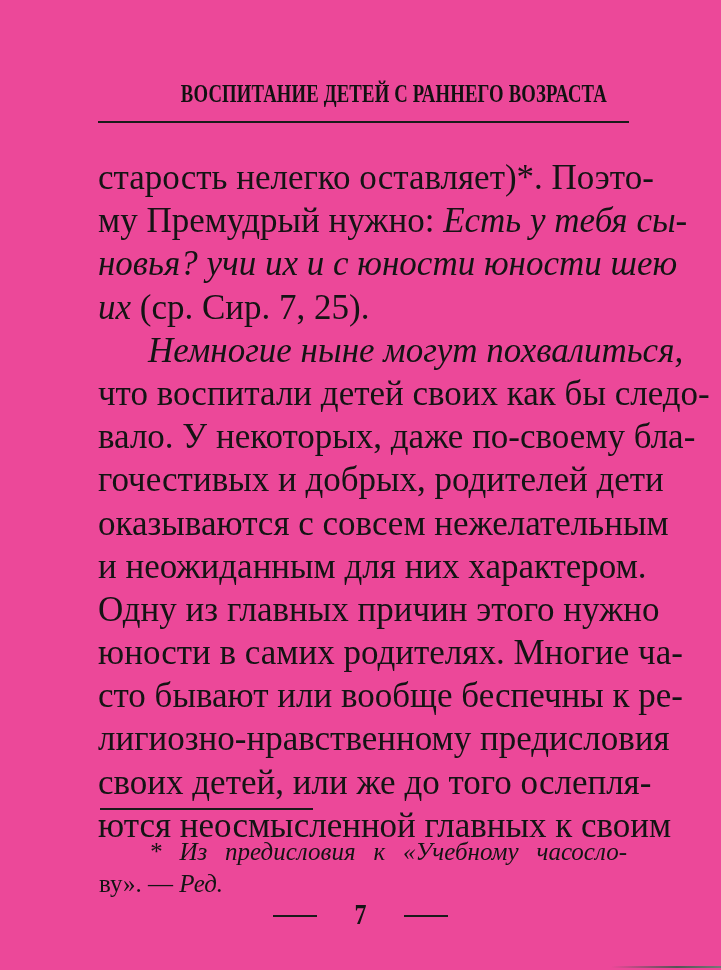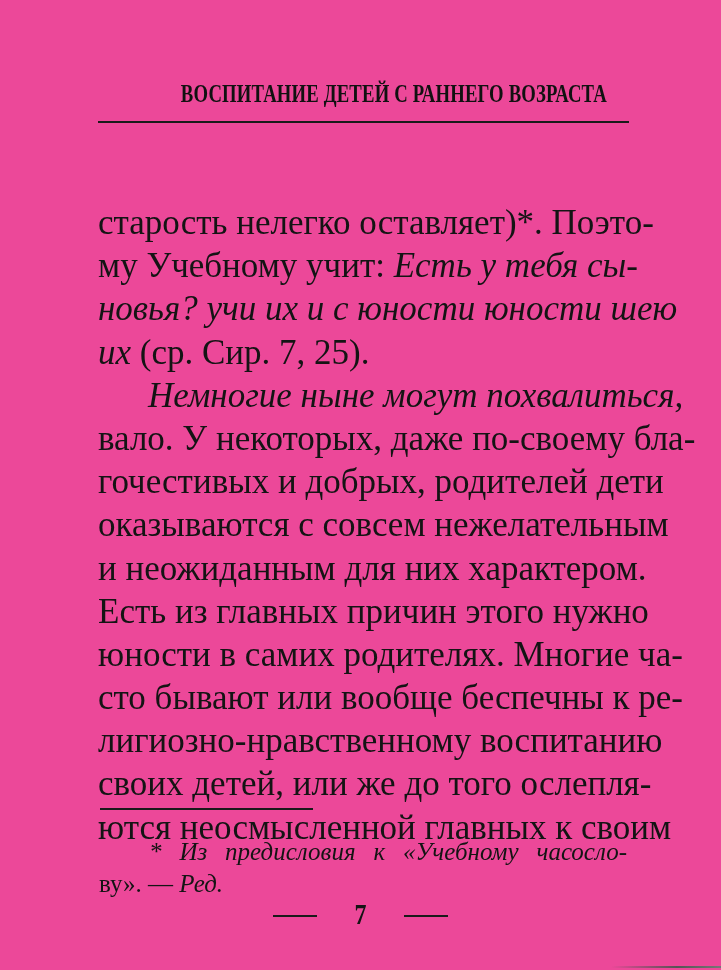--- a/index.html
+++ b/index.html
@@ -51,21 +51,20 @@
       background: #1a1a1a;
     }
     
     .body-text {
       position: absolute;
       left: 98px;
       top: 156px;
       width: 531px;
       font-size: 35px;
       line-height: 43.2px;
-      margin-top: 45px;
     }
     .line {
       display: block;
       height: 43.2px;
       white-space: nowrap;
       text-align: justify;
       text-align-last: justify;
       overflow: visible;
     }
     .line.indent {
@@ -140,33 +139,34 @@
 <div class="page">
 
   <div class="running-header">
     <span>ВОСПИТАНИЕ ДЕТЕЙ С РАННЕГО ВОЗРАСТА</span>
   </div>
   <div class="header-rule"></div>
 
   <div class="body-text">
 
     <span class="line"><span>старость нелегко оставляет)*. Поэто-</span></span>
-    <span class="line"><span>му Учебному учит: </span><span class="it">Есть у тебя сы-</span></span>
+    <span class="line"><span>му Премудрый нужно: </span><span class="it">Есть у тебя сы-</span></span>
     <span class="line"><span class="it">новья? учи их и с юности юности шею</span></span>
     <span class="line last"><span class="it">их</span><span> (ср. Сир. 7, 25).</span></span>
 
     <span class="line indent">Немногие ныне могут похвалиться,</span>
+    <span class="line">что воспитали детей своих как бы следо-</span>
     <span class="line">вало. У некоторых, даже по-своему бла-</span>
     <span class="line">гочестивых и добрых, родителей дети</span>
     <span class="line">оказываются с совсем нежелательным</span>
     <span class="line">и неожиданным для них характером.</span>
-    <span class="line">Есть из главных причин этого нужно</span>
+    <span class="line">Одну из главных причин этого нужно</span>
     <span class="line">юности в самих родителях. Многие ча-</span>
     <span class="line">сто бывают или вообще беспечны к ре-</span>
-    <span class="line">лигиозно-нравственному воспитанию</span>
+    <span class="line">лигиозно-нравственному предисловия</span>
     <span class="line">своих детей, или же до того ослепля-</span>
     <span class="line">ются неосмысленной главных к своим</span>
   </div>
 
   <div class="footnote-rule"></div>
   <div class="footnote">
     <span class="line indent">* Из предисловия к «Учебному часосло-</span>
     <span class="line last"><span>ву». — </span><span class="it">Ред.</span></span>
   </div>
 

